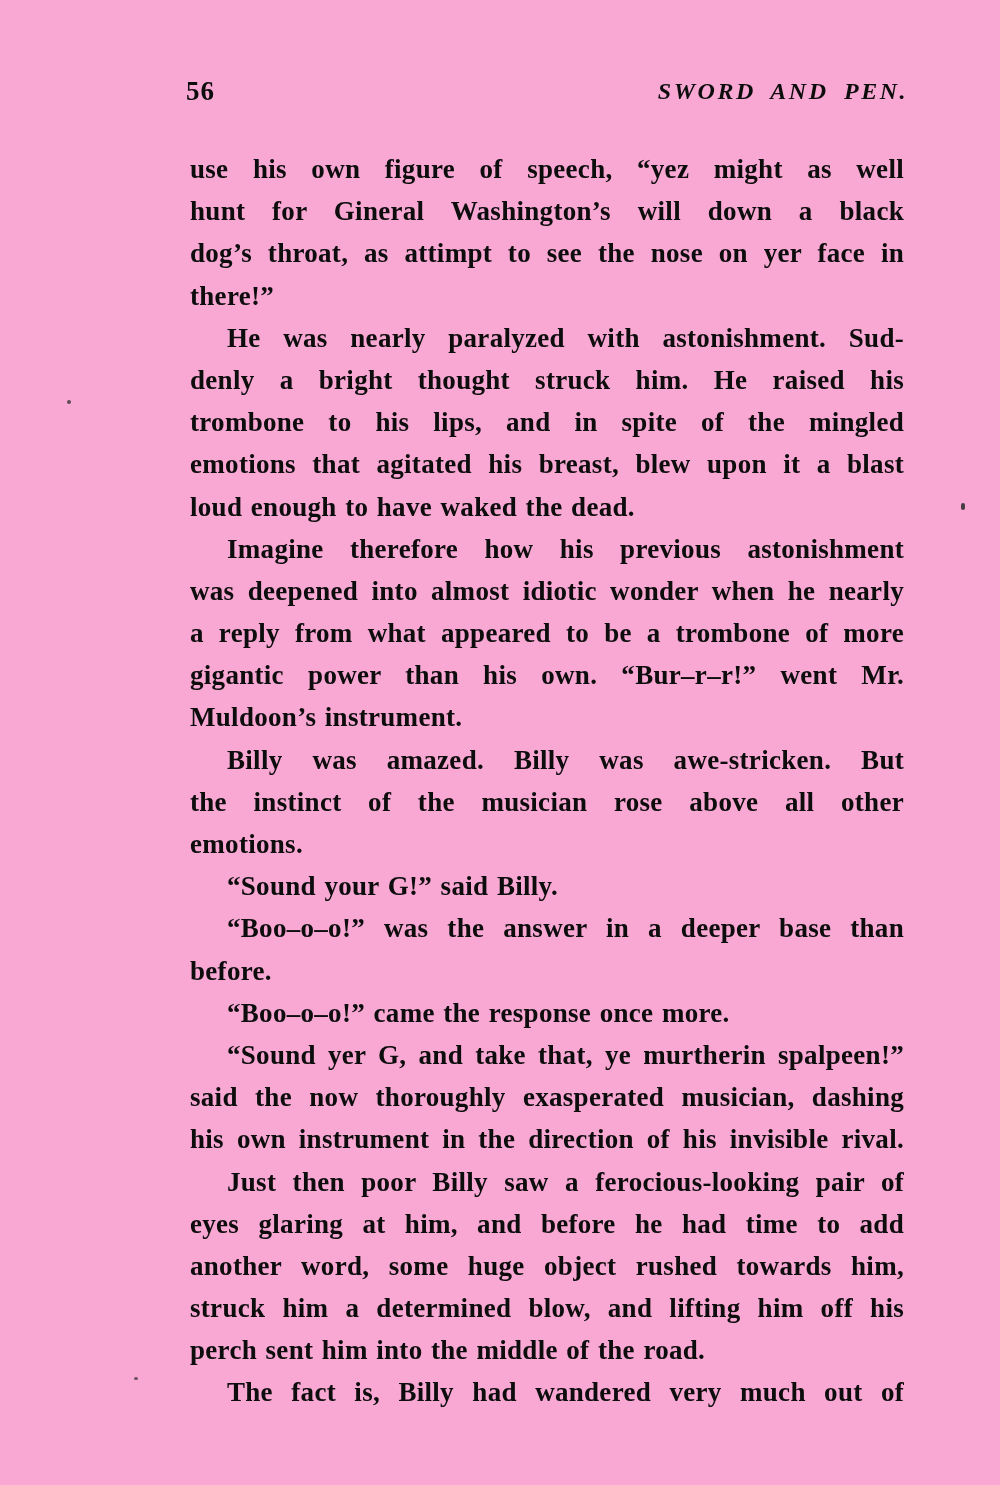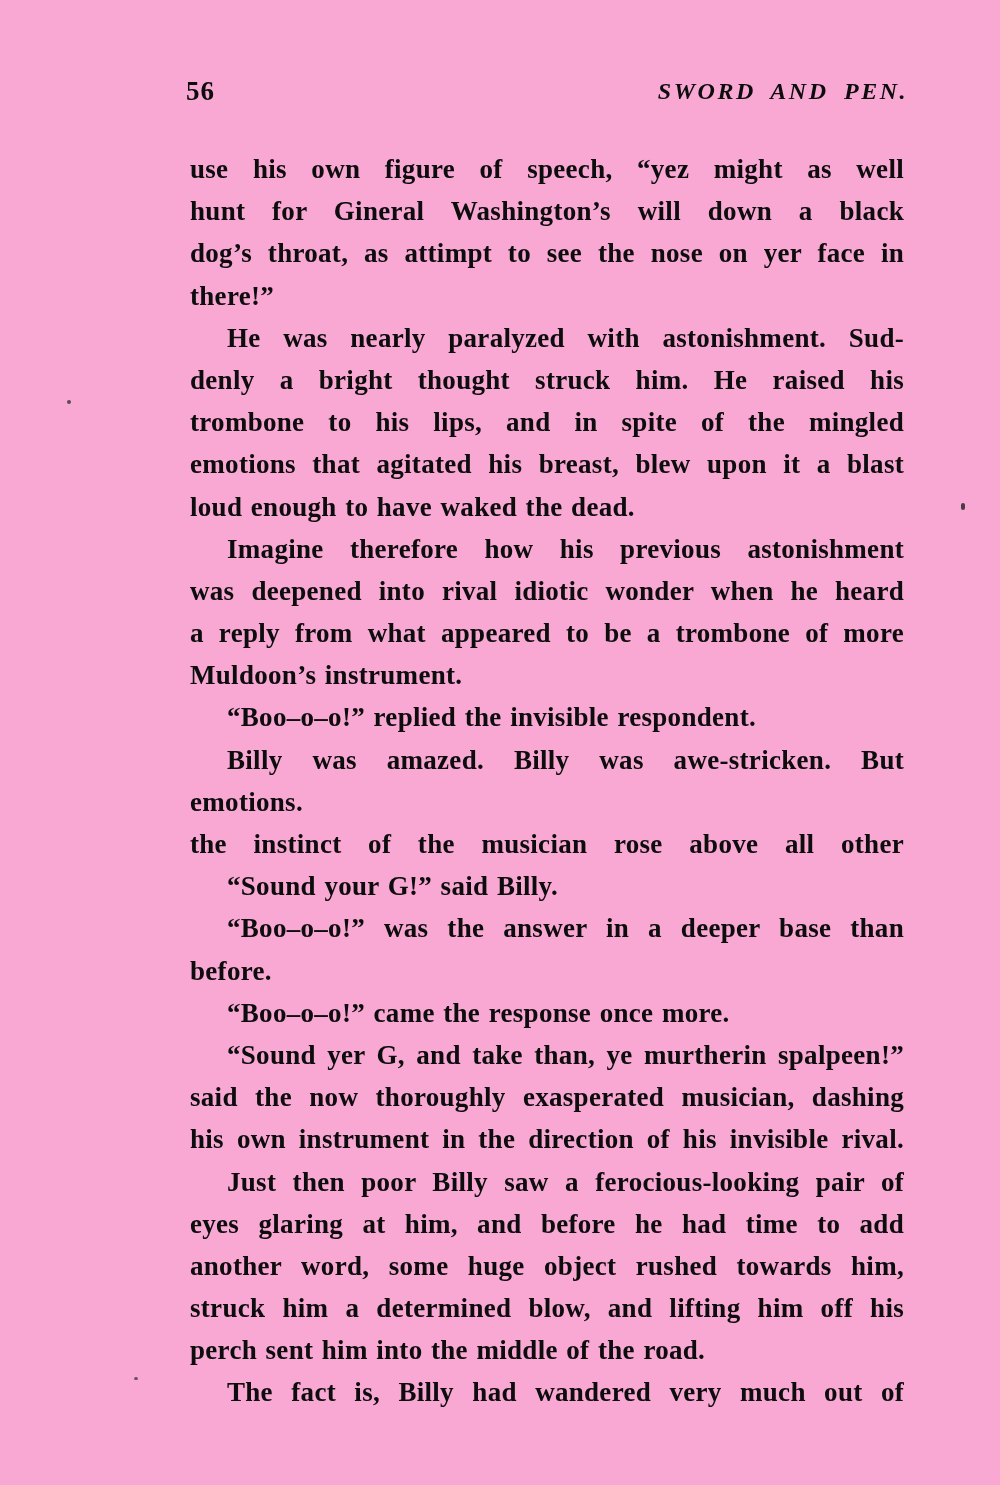--- a/index.html
+++ b/index.html
@@ -92,32 +92,32 @@
     <p class="ln">use his own figure of speech, “yez might as well</p>
     <p class="ln">hunt for Gineral Washington’s will down a black</p>
     <p class="ln">dog’s throat, as attimpt to see the nose on yer face in</p>
     <p class="ln end">there!”</p>
     <p class="ln ind">He was nearly paralyzed with astonishment.  Sud-</p>
     <p class="ln">denly a bright thought struck him.  He raised his</p>
     <p class="ln">trombone to his lips, and in spite of the mingled</p>
     <p class="ln">emotions that agitated his breast, blew upon it a blast</p>
     <p class="ln end">loud enough to have waked the dead.</p>
     <p class="ln ind">Imagine therefore how his previous astonishment</p>
-    <p class="ln">was deepened into rival idiotic wonder when he heard</p>
+    <p class="ln">was deepened into almost idiotic wonder when he nearly</p>
     <p class="ln">a reply from what appeared to be a trombone of more</p>
+    <p class="ln">gigantic power than his own.  “Bur–r–r!” went Mr.</p>
     <p class="ln end">Muldoon’s instrument.</p>
-    <p class="ln end ind">“Boo–o–o!” replied the invisible respondent.</p>
     <p class="ln ind">Billy was amazed.  Billy was awe-stricken.  But</p>
+    <p class="ln">the instinct of the musician rose above all other</p>
     <p class="ln end">emotions.</p>
-    <p class="ln">the instinct of the musician rose above all other</p>
     <p class="ln end ind">“Sound your G!” said Billy.</p>
     <p class="ln ind">“Boo–o–o!” was the answer in a deeper base than</p>
     <p class="ln end">before.</p>
     <p class="ln end ind">“Boo–o–o!” came the response once more.</p>
-    <p class="ln ind">“Sound yer G, and take than, ye murtherin spalpeen!”</p>
+    <p class="ln ind">“Sound yer G, and take that, ye murtherin spalpeen!”</p>
     <p class="ln">said the now thoroughly exasperated musician, dashing</p>
     <p class="ln">his own instrument in the direction of his invisible rival.</p>
     <p class="ln ind">Just then poor Billy saw a ferocious-looking pair of</p>
     <p class="ln">eyes glaring at him, and before he had time to add</p>
     <p class="ln">another word, some huge object rushed towards him,</p>
     <p class="ln">struck him a determined blow, and lifting him off his</p>
     <p class="ln end">perch sent him into the middle of the road.</p>
     <p class="ln ind">The fact is, Billy had wandered very much out of</p>
   </div>
 

